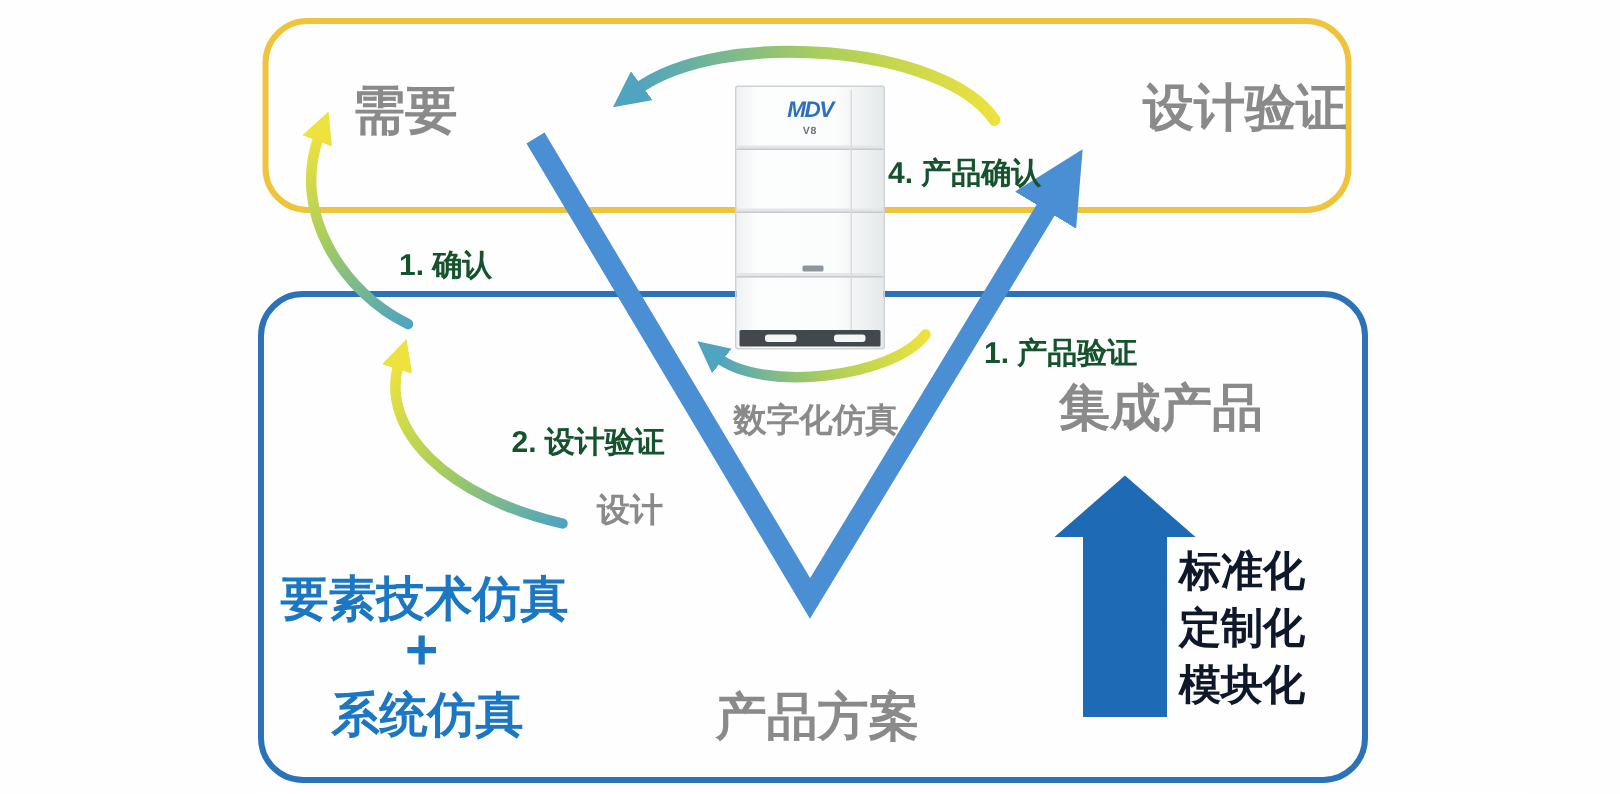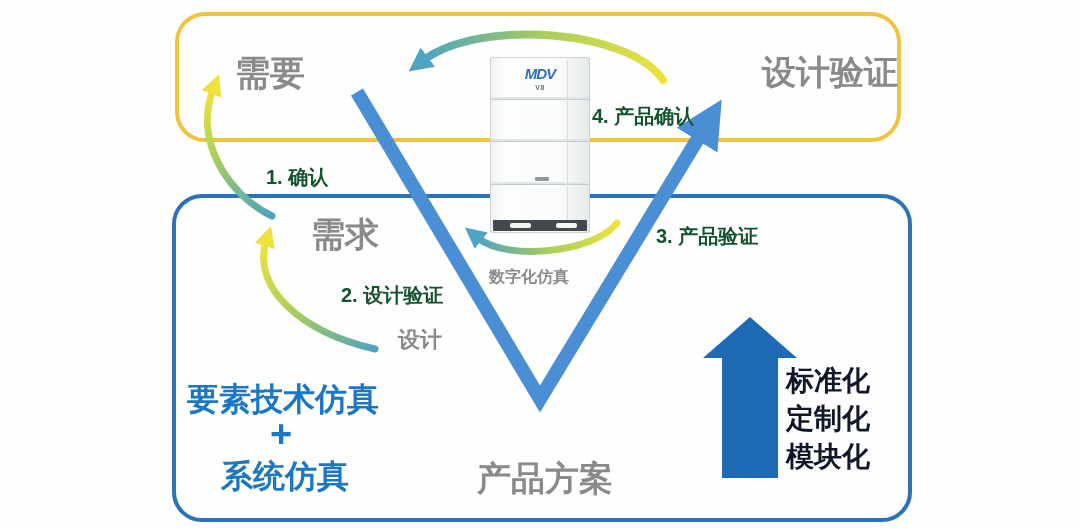--- a/index.html
+++ b/index.html
@@ -35,21 +35,21 @@
   .need{left:235px;top:58px;font-size:35px;}
   .final{left:762px;top:58px;font-size:34px;}
   .s1{left:266px;top:156px;margin-top:11px;}
   .req{left:311px;top:220px;font-size:34px;}
   .s2{left:341px;top:285px;}
   .des{left:398px;top:330px;font-size:22px;}
   .elem{left:187px;top:383px;font-size:32px;}
   .plus{left:270px;top:415px;font-size:38px;}
   .sys{left:221px;top:460px;font-size:32px;}
   .plan{left:477px;top:464px;font-size:34px;}
-  .dig{left:489px;top:270px;font-size:16px;}
+  .dig{left:489px;top:270px;font-size:22px;}
   .s3{left:656px;top:226px;}
   .integ{left:706px;top:258px;font-size:34px;}
   .s4{left:592px;top:106px;}
   .pillars{left:786px;top:367px;font-size:28px;font-weight:bold;color:#0f172a;}
   .pillars div{margin-bottom:10px;line-height:1;}
 </style>
 </head>
 <body>
 
 <div class="canvas">
@@ -114,29 +114,29 @@
       <div class="p-base">
         <span class="p-foot f1"></span>
         <span class="p-foot f2"></span>
       </div>
     </div>
   </div>
 
   <div class="lbl big need">需要</div>
   <div class="lbl big final">设计验证</div>
   <div class="lbl step s1">1. 确认</div>
-  <div class="lbl big req">需求</div>
   <div class="lbl step s2">2. 设计验证</div>
   <div class="lbl big des">设计</div>
   <div class="lbl blue elem">要素技术仿真</div>
   <div class="lbl blue plus">+</div>
   <div class="lbl blue sys">系统仿真</div>
   <div class="lbl big plan">产品方案</div>
   <div class="lbl big dig">数字化仿真</div>
-  <div class="lbl step s3">3. 产品验证</div>
+  <div class="lbl step s3">1. 产品验证</div>
+  <div class="lbl big integ">集成产品</div>
   <div class="lbl step s4">4. 产品确认</div>
   <div class="lbl pillars">
     <div>标准化</div>
     <div>定制化</div>
     <div>模块化</div>
   </div>
 
 </div>
 
 </body></html>

